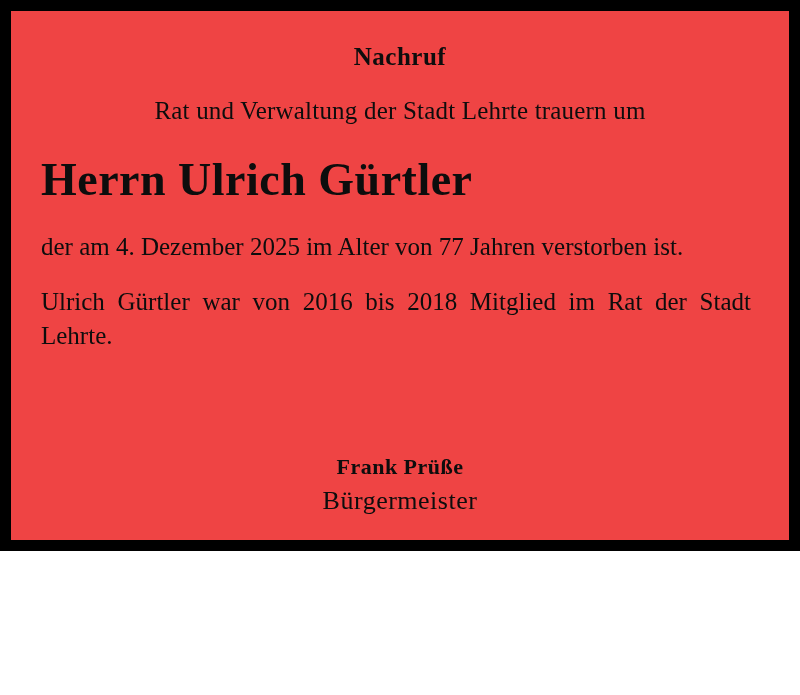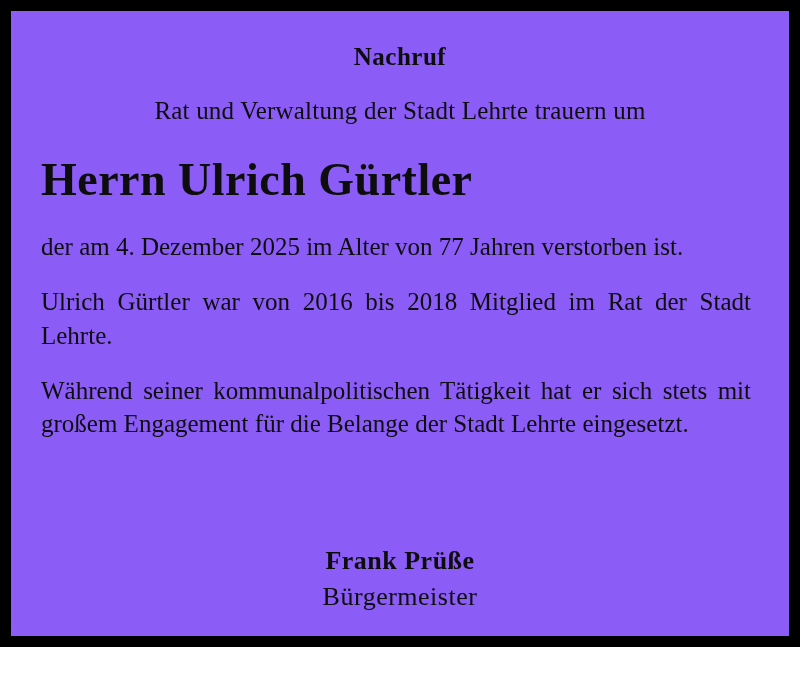--- a/index.html
+++ b/index.html
@@ -9,22 +9,22 @@
   }
   body {
     width: 800px;
     height: 695px;
     font-family: "Liberation Serif", serif;
     color: #0d0d0d;
   }
   .obituary-frame {
     box-sizing: border-box;
     width: 800px;
-    height: 647px;
-    background: #8b5cf6;
+    height: 551px;
+    background: #ef4444;
     border: 11px solid #000000;
     padding: 26px 30px 18px 30px;
     display: flex;
     flex-direction: column;
   }
   .heading {
     text-align: center;
     font-weight: bold;
     font-size: 25px;
     letter-spacing: 0.5px;
@@ -56,21 +56,21 @@
   .para:last-child {
     margin-bottom: 0;
   }
   .signature {
     margin-top: auto;
     text-align: center;
     padding-bottom: 6px;
   }
   .sig-name {
     font-weight: bold;
-    font-size: 26px;
+    font-size: 22px;
     letter-spacing: 0.5px;
     margin: 0;
   }
   .sig-role {
     font-weight: normal;
     font-size: 26px;
     letter-spacing: 0.5px;
     margin: 6px 0 0 0;
   }
 </style>
@@ -81,21 +81,20 @@
 
   <div class="heading">Nachruf</div>
 
   <div class="subheading">Rat und Verwaltung der Stadt Lehrte trauern um</div>
 
   <div class="name">Herrn Ulrich Gürtler</div>
 
   <div class="body-block">
     <p class="para">der am 4. Dezember 2025 im Alter von 77 Jahren verstorben ist.</p>
     <p class="para">Ulrich Gürtler war von 2016 bis 2018 Mitglied im Rat der Stadt Lehrte.</p>
-    <p class="para">Während seiner kommunalpolitischen Tätigkeit hat er sich stets mit großem Engagement für die Belange der Stadt Lehrte eingesetzt.</p>
   </div>
 
   <div class="signature">
     <p class="sig-name">Frank Prüße</p>
     <p class="sig-role">Bürgermeister</p>
   </div>
 
 </div>
 
 </body></html>

